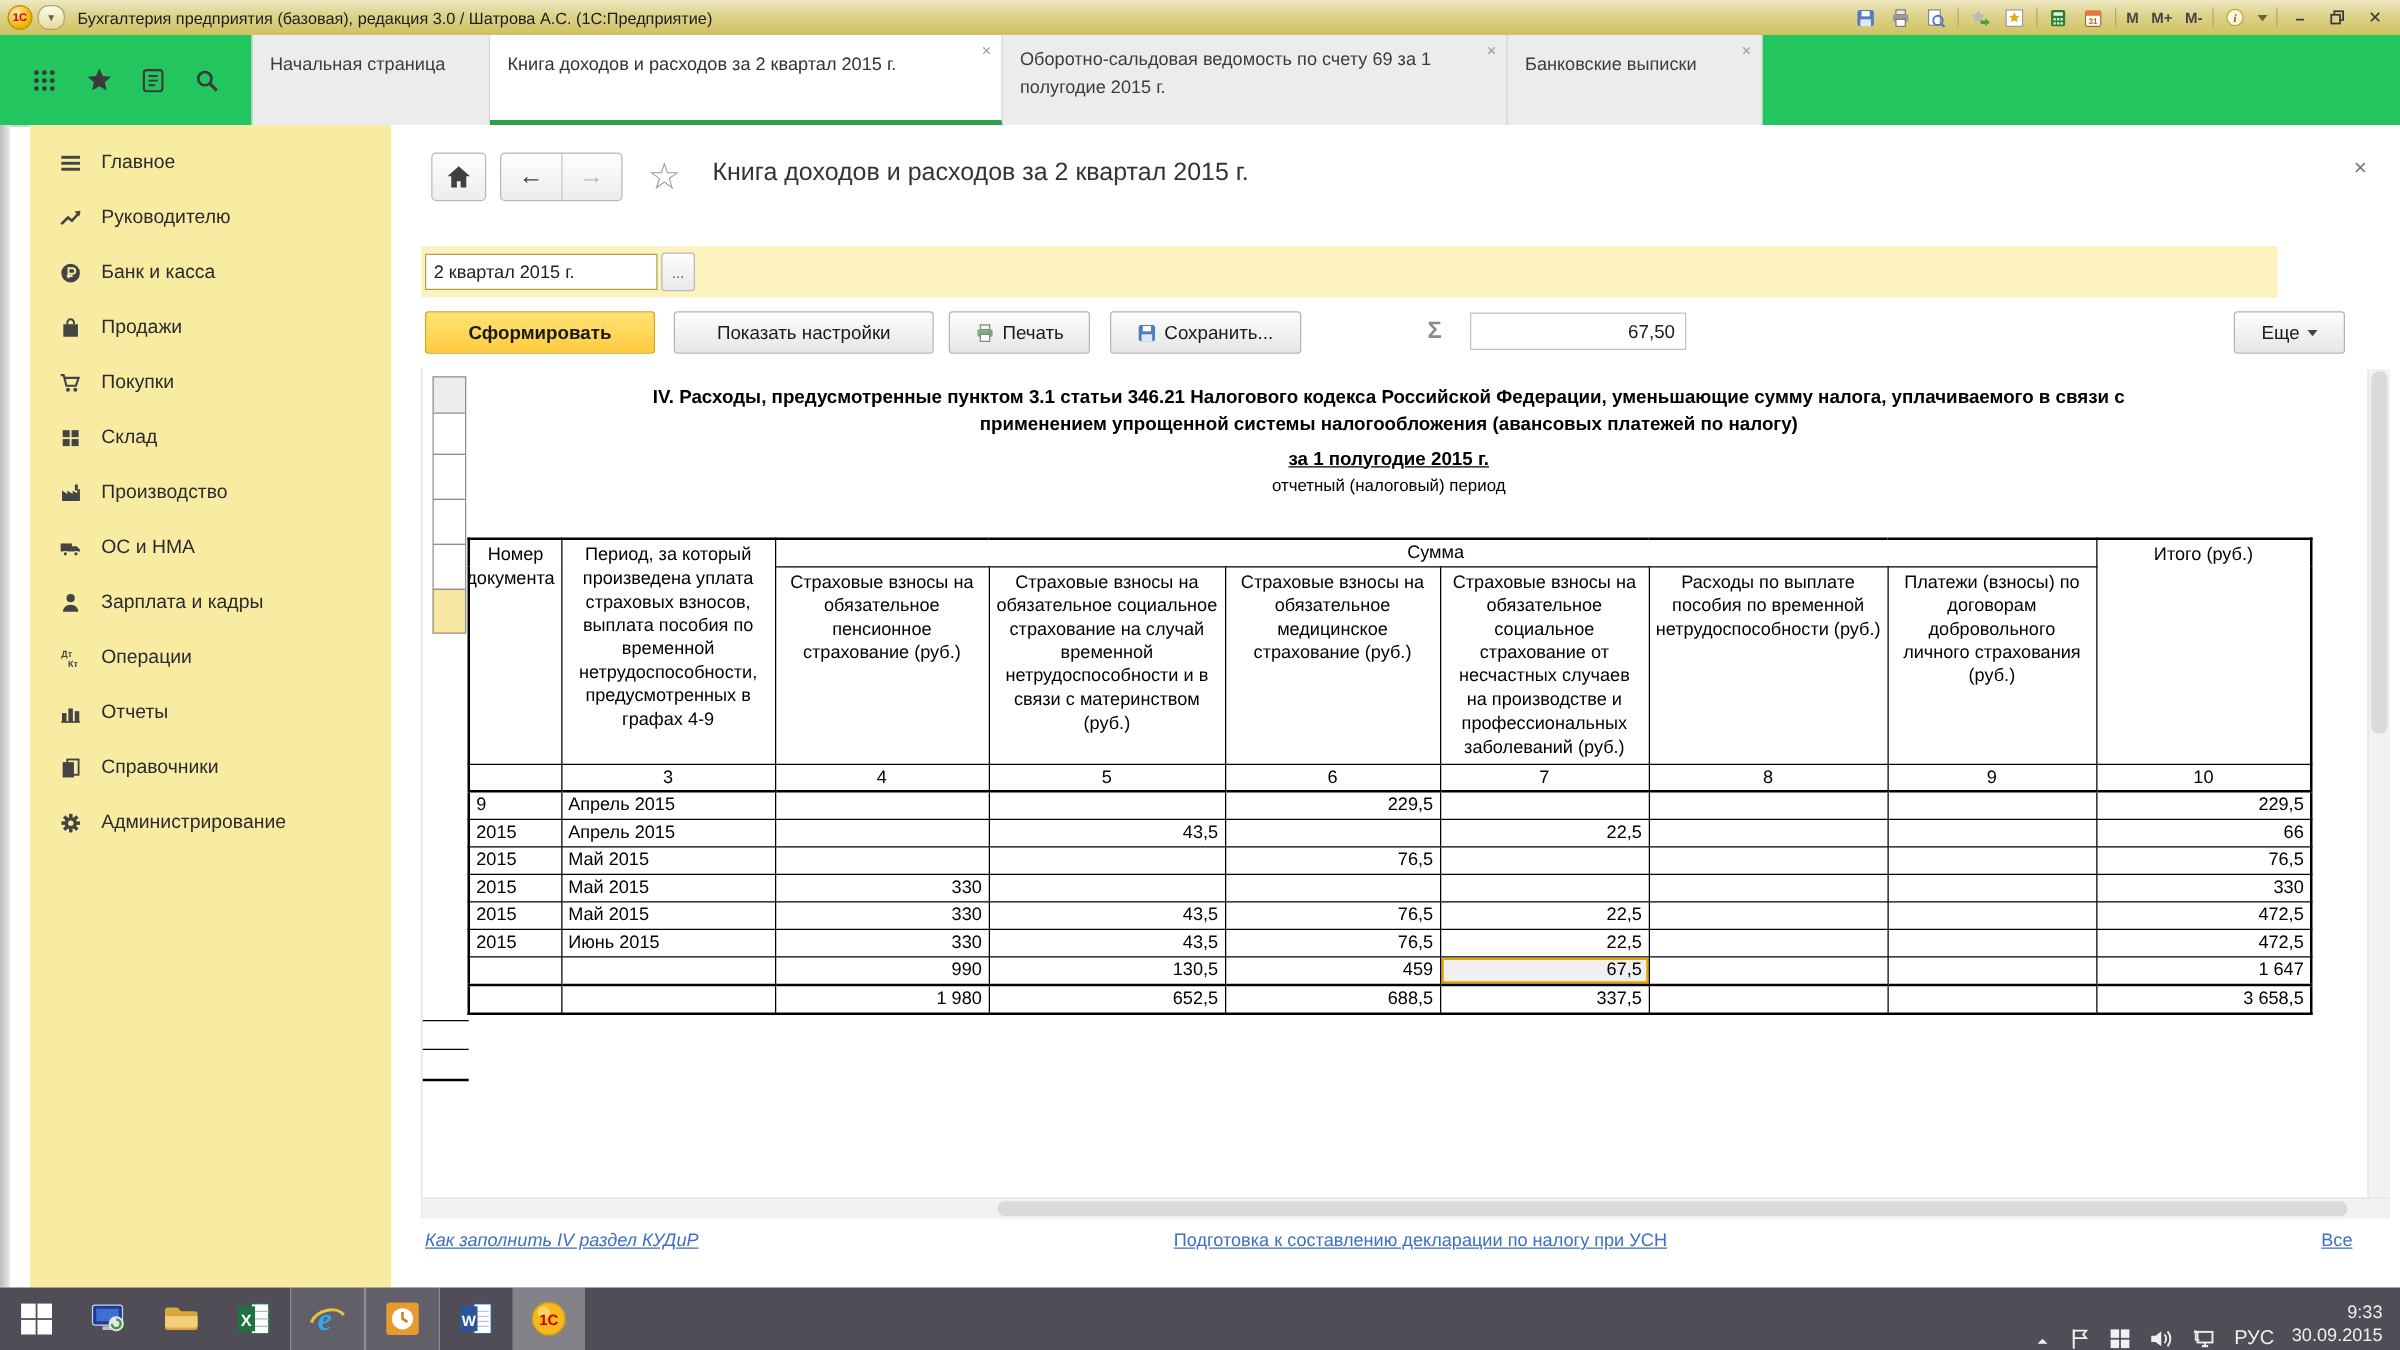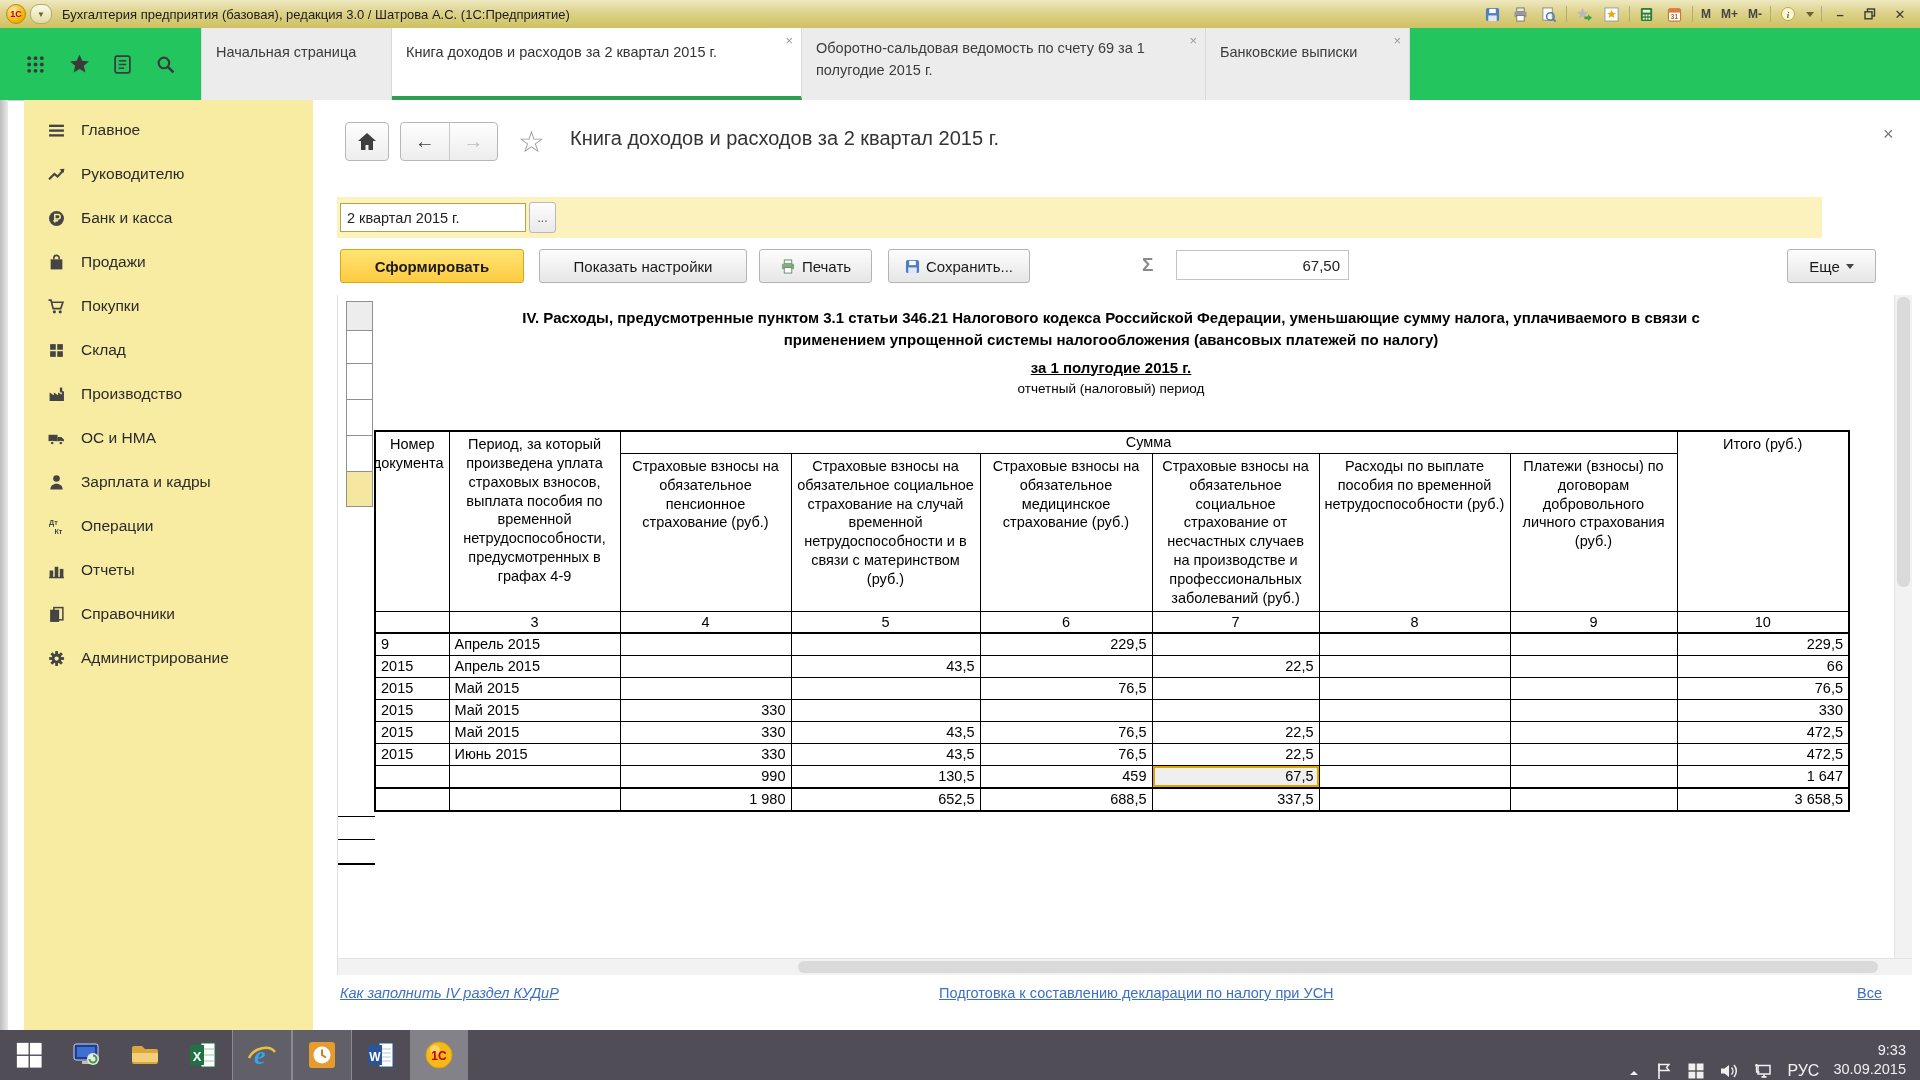--- a/index.html
+++ b/index.html
@@ -53,21 +53,21 @@
   .period-input{margin-left:3px;width:172px;height:27px;border:1px solid #b3a24a;background:#fff;
      font-size:14.5px;padding:0 6px;font-family:inherit;color:#222;}
   .dots-btn{margin-left:3px;width:25px;height:29px;border:1px solid #b9b9b9;border-radius:3px;background:linear-gradient(#fdfdfd,#e9e9e9);
      font-size:12px;color:#555;display:flex;align-items:center;justify-content:center;}
   .actions{left:0;top:149px;width:1607px;height:35px;}
   .btn{position:absolute;top:0;height:34px;border:1px solid #b4b4b4;border-radius:3px;background:linear-gradient(#fdfdfd,#e6e6e6);
        font-size:15px;color:#1a1a1a;display:flex;align-items:center;justify-content:center;gap:6px;box-sizing:border-box;}
   .btn-gen{left:27px;width:184px;font-weight:bold;background:linear-gradient(#ffe473,#fecb41);border-color:#d9a712;}
   .btn-set{left:226px;width:208px;}
   .btn-print{left:446px;width:113px;}
-  .btn-save{left:575px;width:142px;}
+  .btn-save{left:575px;width:153px;}
   .sigma{position:absolute;left:829px;top:5px;font-size:19px;color:#8a8a8a;font-weight:bold;}
   .sum-field{position:absolute;left:863px;top:1px;width:173px;height:30px;border:1px solid #c3c3c3;background:#fff;
       font-size:15px;text-align:right;padding:0 8px;font-family:inherit;color:#222;box-sizing:border-box;}
   .btn-more{left:1474px;width:89px;}
   .caret{width:0;height:0;border-left:4px solid transparent;border-right:4px solid transparent;border-top:5px solid #444;}
   
   .report{left:24px;top:195px;width:1574px;height:680px;border-left:1px solid #e0e0e0;background:#fff;overflow:hidden;}
   .rep-titles{position:absolute;left:36px;top:12px;width:1474px;text-align:center;color:#000;}
   .rep-titles .t{font-weight:bold;font-size:15px;line-height:1.45;max-width:1200px;margin:0 auto;}
   .rep-titles .p{font-weight:bold;font-size:15px;margin-top:8px;text-decoration:underline;}

